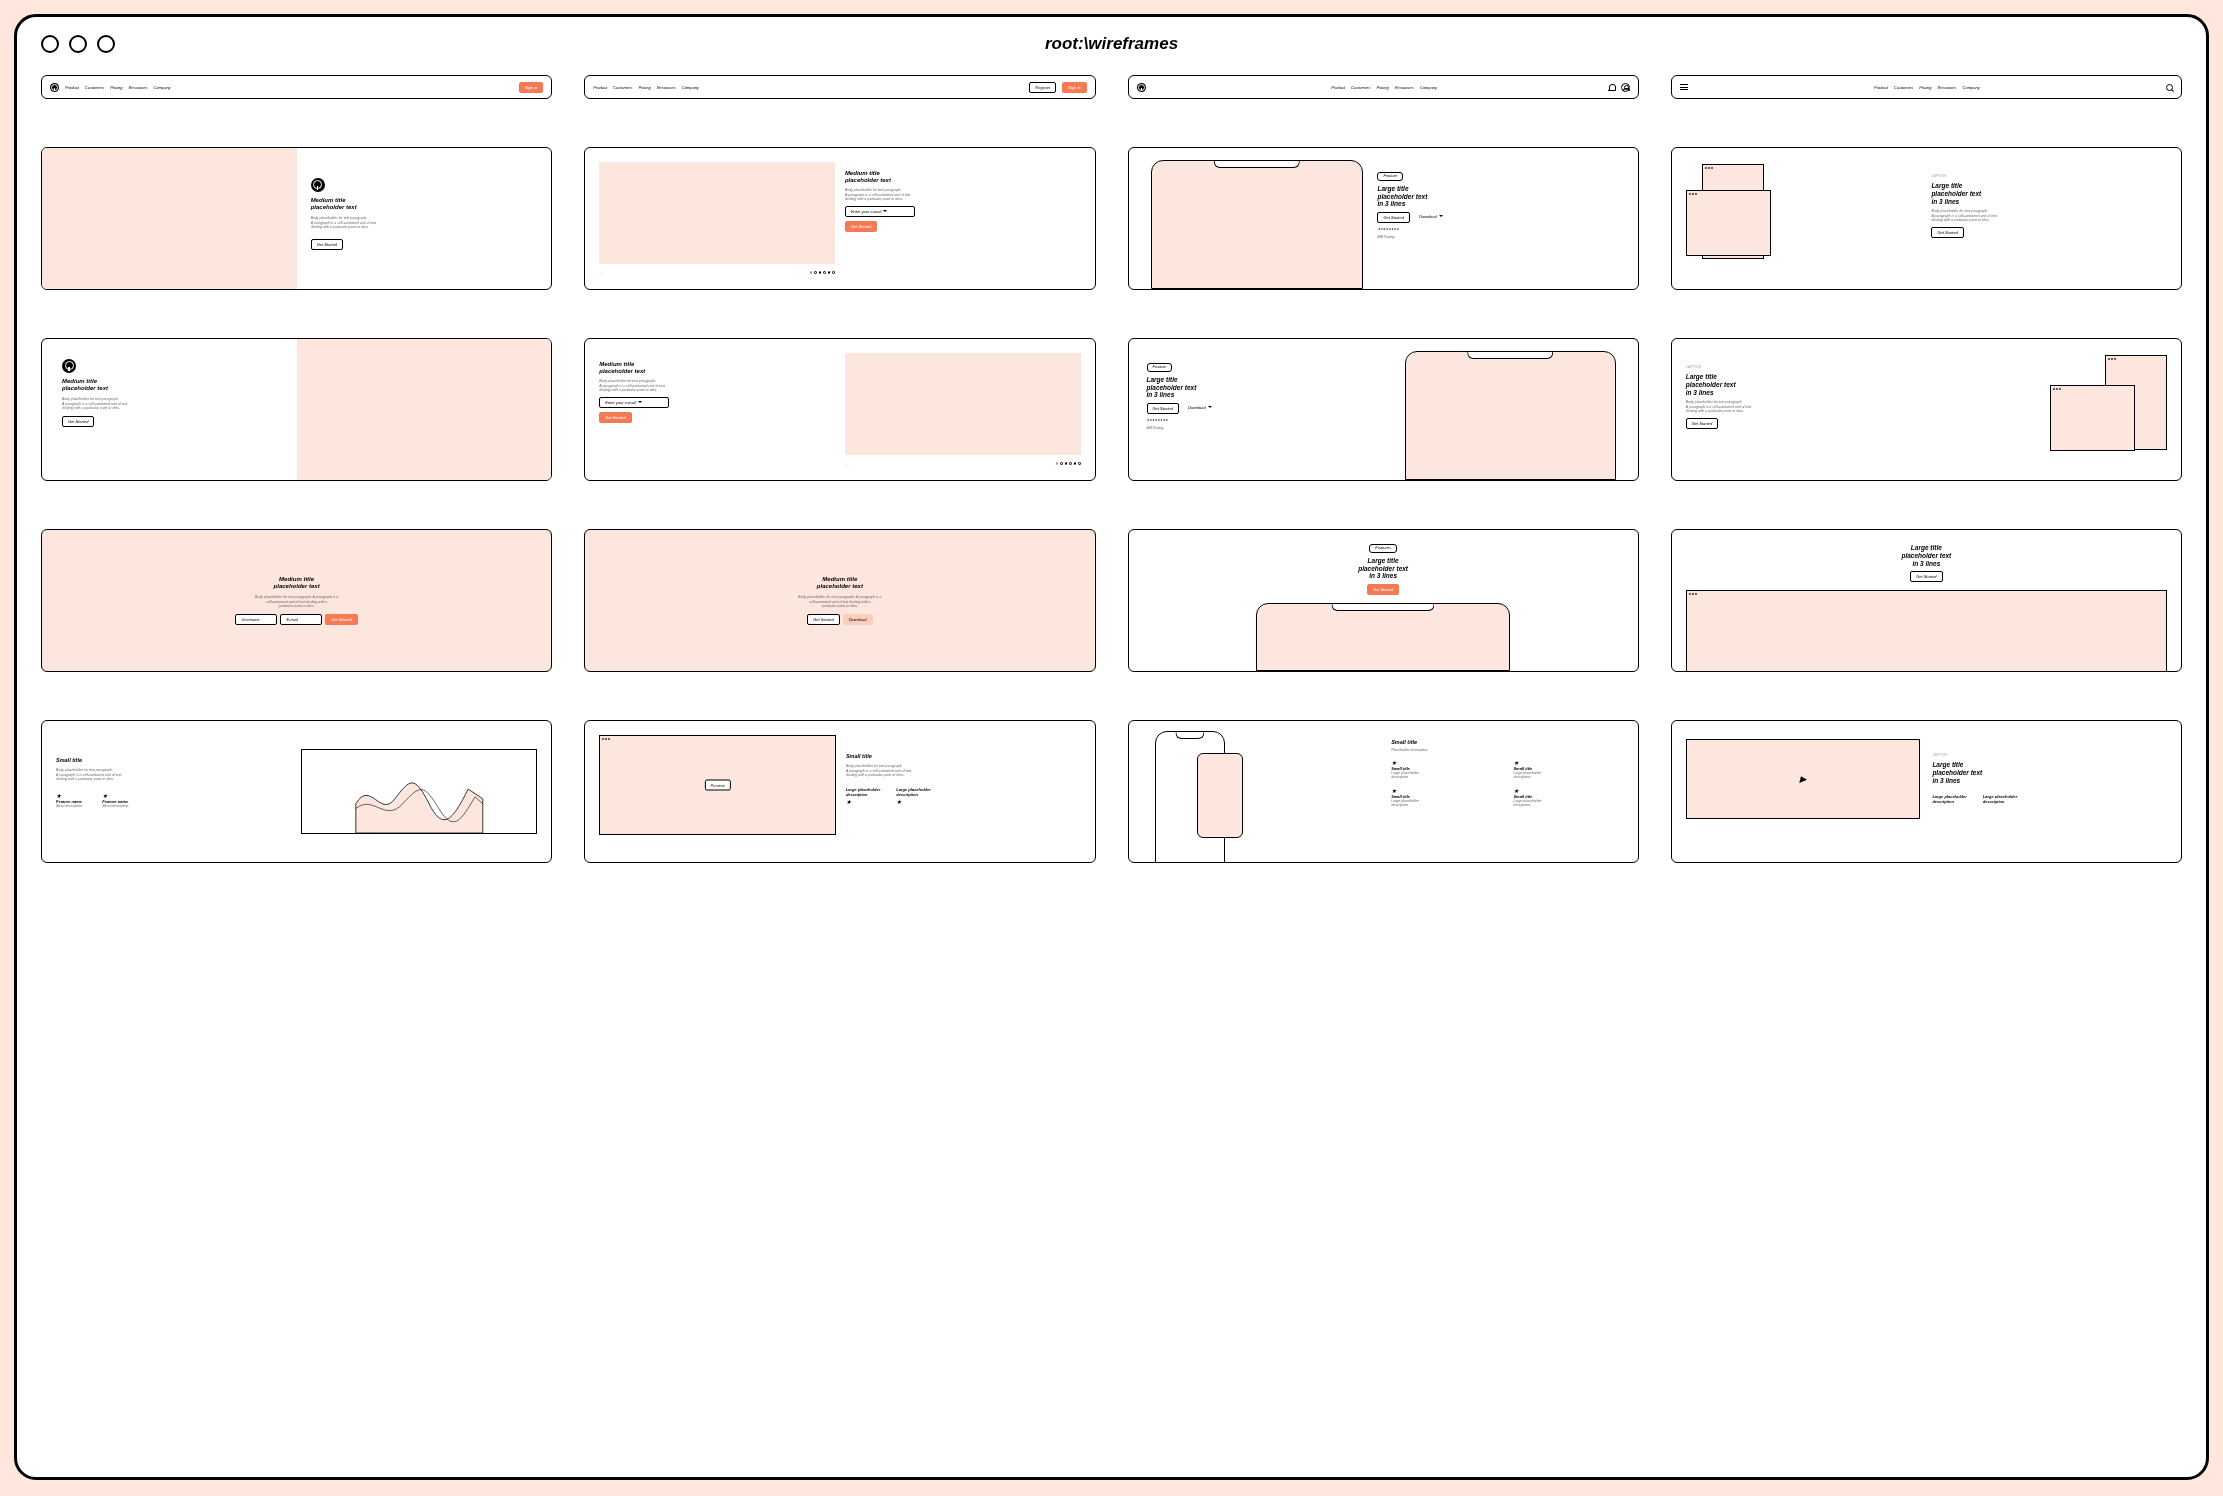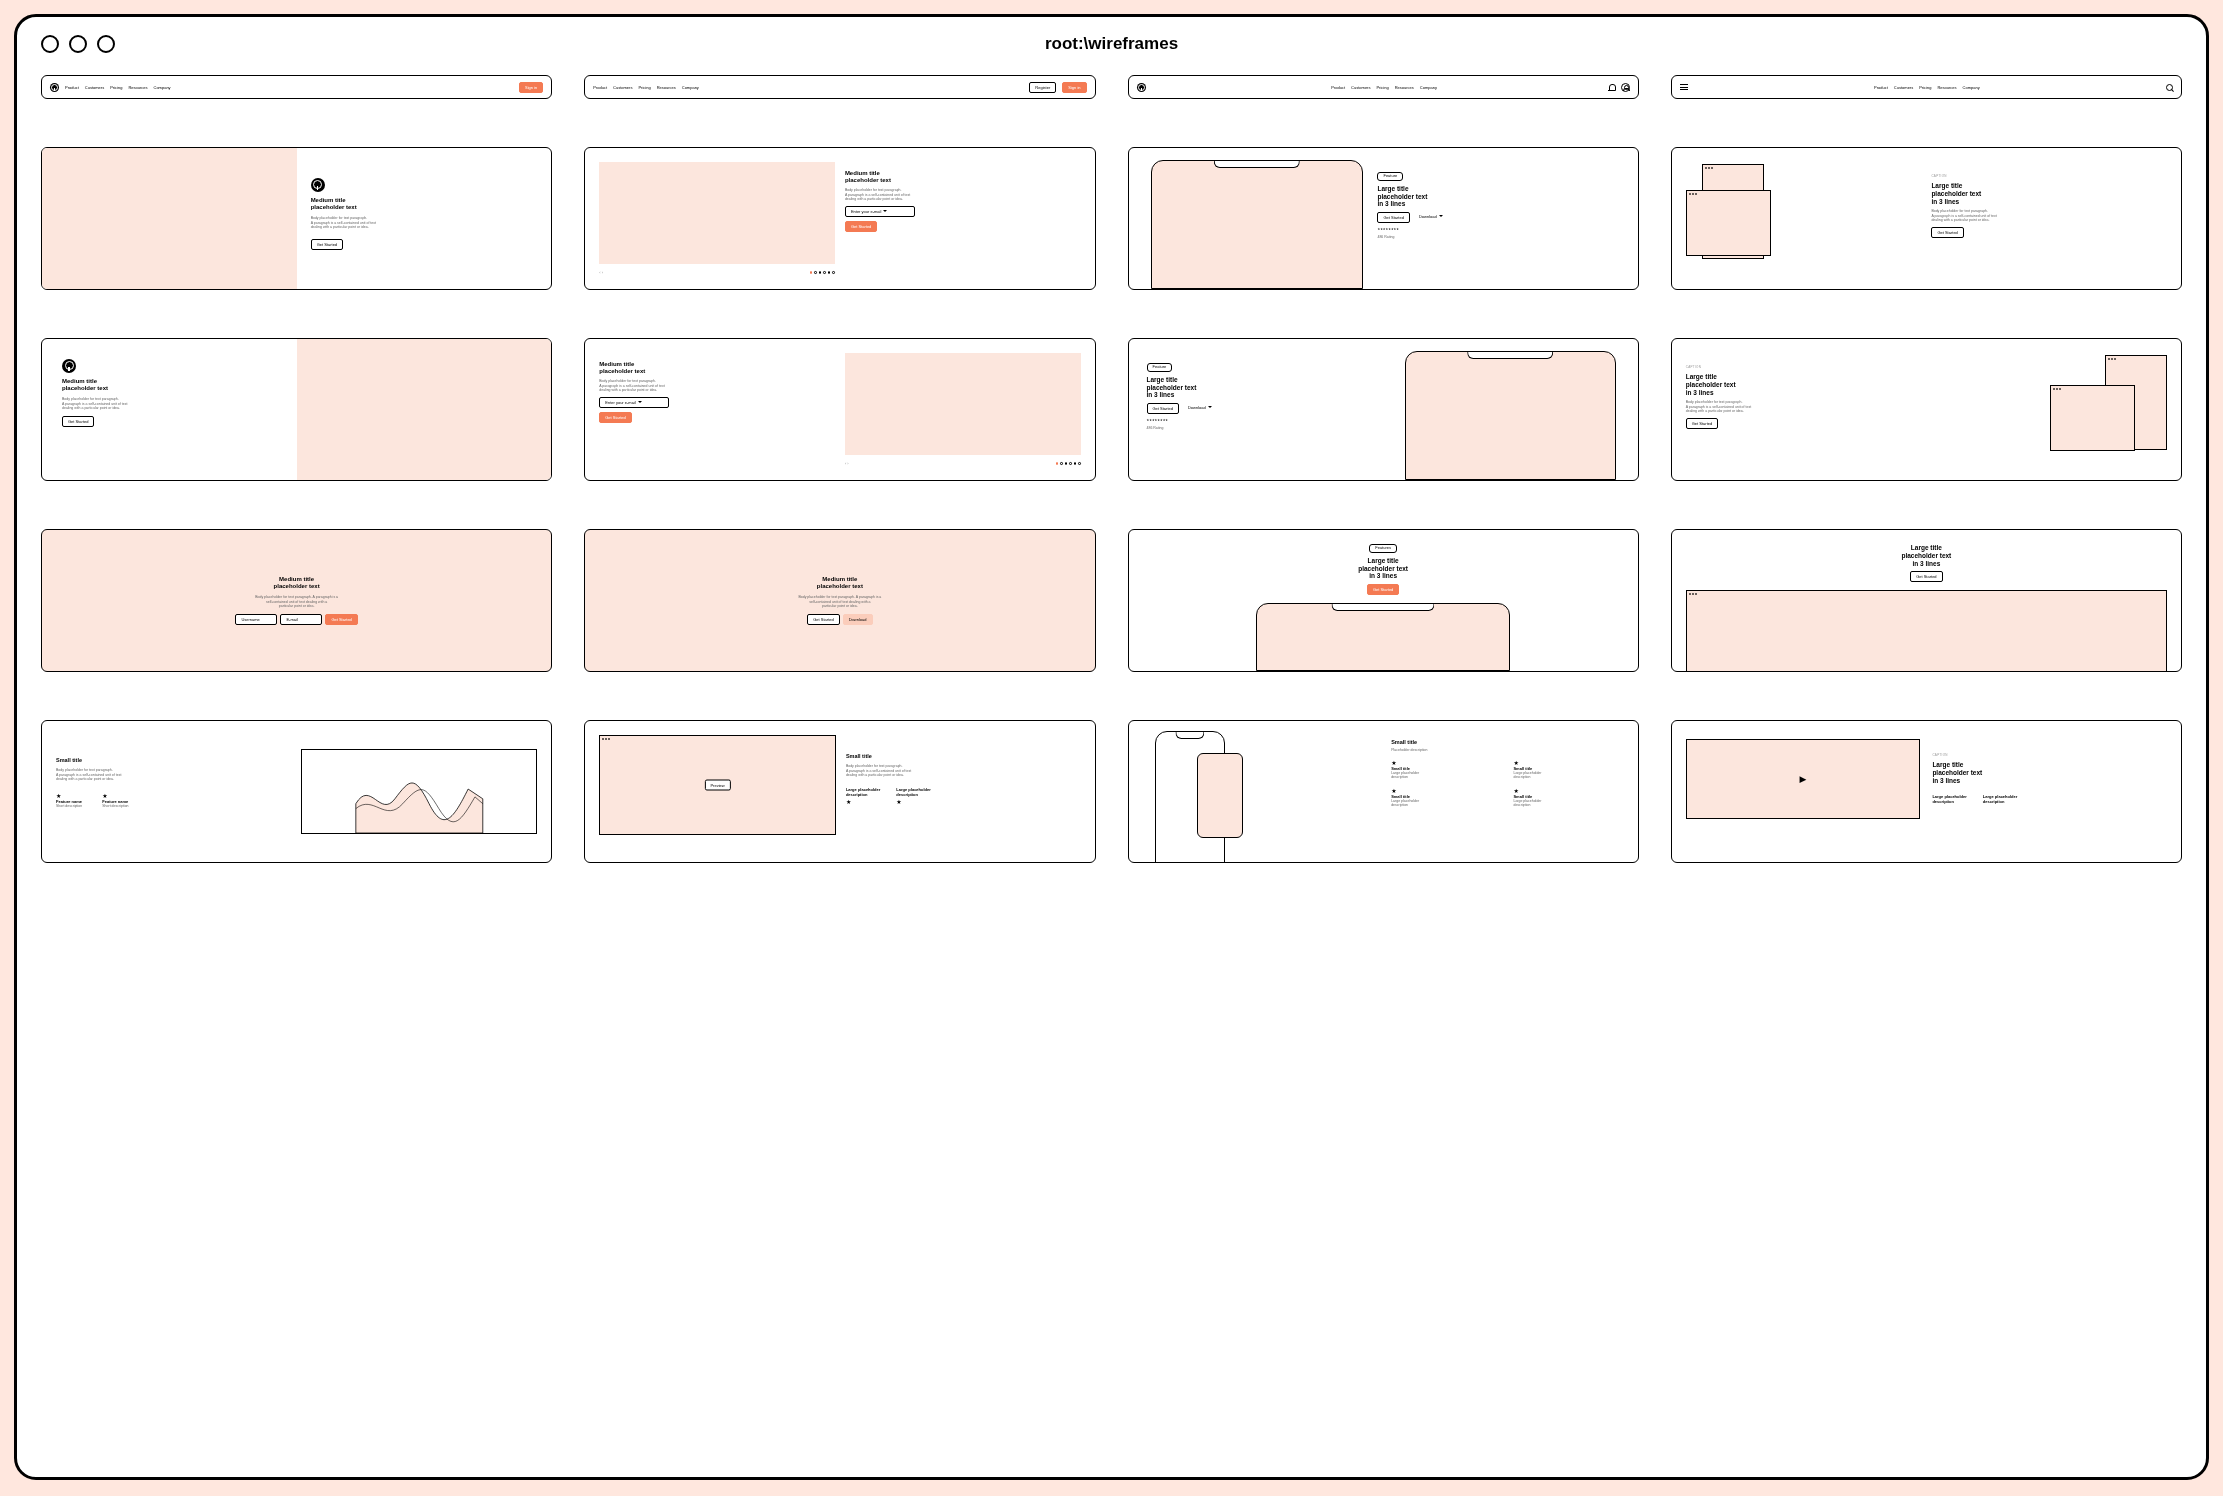--- a/index.html
+++ b/index.html
@@ -10,20 +10,21 @@
     padding: 14px;
   }
   .window {
     background: #fff;
     border: 3px solid #000;
     border-radius: 22px;
     width: 100%;
     min-height: 98vh;
     padding: 18px 24px 30px 24px;
     position: relative;
+    font-style: italic;
   }
   .titlebar { display:flex; align-items:center; margin-bottom: 22px; }
   .traffic { display:flex; gap:10px; }
   .traffic span {
     width:18px; height:18px; border:2.5px solid #000; border-radius:50%; display:inline-block;
   }
   .wintitle { position:absolute; left:0; right:0; text-align:center; font-weight:600; font-size:17px; }
   .grid {
     display:grid;
     grid-template-columns: repeat(4, 1fr);

